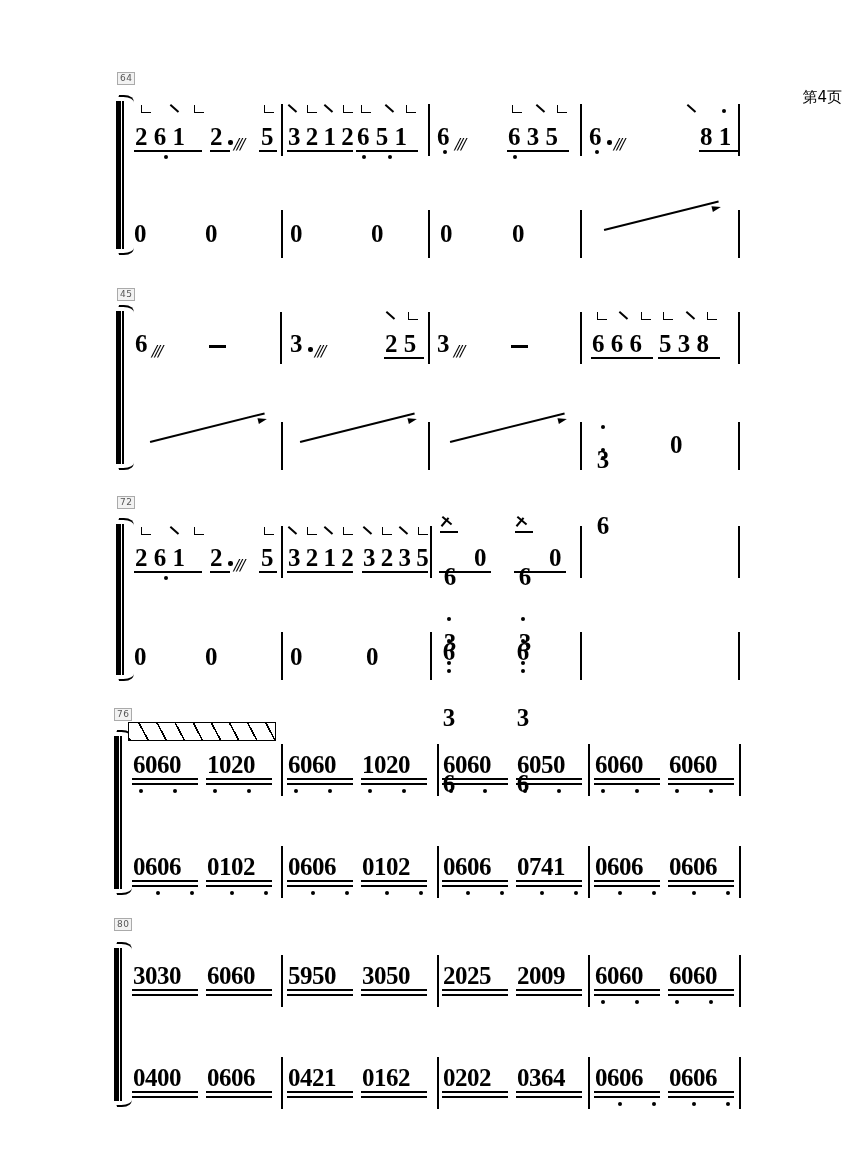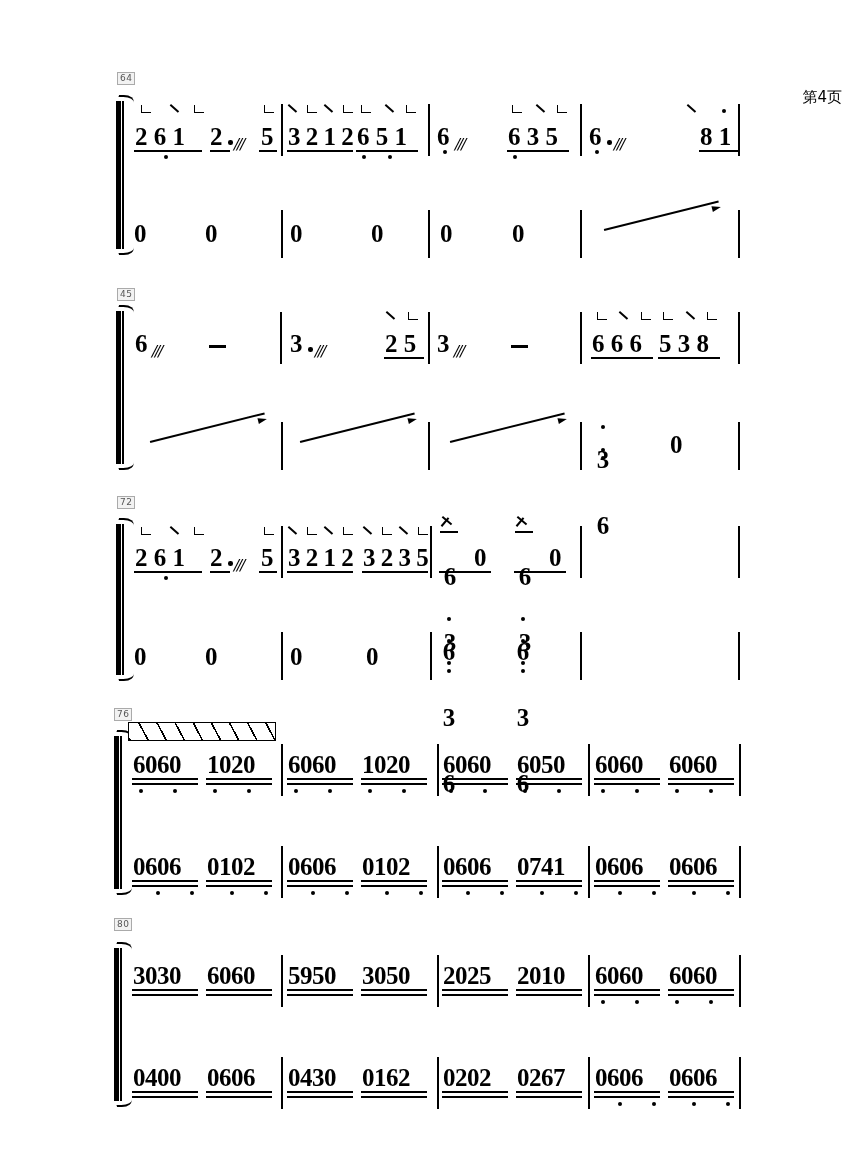--- a/index.html
+++ b/index.html
@@ -657,21 +657,21 @@
   <div class="note tight" style="left:362px; top:963px;">3050</div>
   <div class="beam" style="left:361px; top:989px; width:66px;"></div>
   <div class="beam" style="left:361px; top:994px; width:66px;"></div>
 
   <div class="barline" style="left:437px; top:955px; height:52px;"></div>
 
   <div class="note tight" style="left:443px; top:963px;">2025</div>
   <div class="beam" style="left:442px; top:989px; width:66px;"></div>
   <div class="beam" style="left:442px; top:994px; width:66px;"></div>
 
-  <div class="note tight" style="left:517px; top:963px;">2010</div>
+  <div class="note tight" style="left:517px; top:963px;">2009</div>
   <div class="beam" style="left:516px; top:989px; width:66px;"></div>
   <div class="beam" style="left:516px; top:994px; width:66px;"></div>
 
   <div class="barline" style="left:588px; top:955px; height:52px;"></div>
 
   <div class="note tight" style="left:595px; top:963px;">6060</div>
   <div class="beam" style="left:594px; top:989px; width:66px;"></div>
   <div class="beam" style="left:594px; top:994px; width:66px;"></div>
   <div class="dot" style="left:601px; top:1000px;"></div>
   <div class="dot" style="left:635px; top:1000px;"></div>
@@ -687,35 +687,35 @@
   <div class="note tight" style="left:133px; top:1065px;">0400</div>
   <div class="beam" style="left:132px; top:1091px; width:66px;"></div>
   <div class="beam" style="left:132px; top:1096px; width:66px;"></div>
 
   <div class="note tight" style="left:207px; top:1065px;">0606</div>
   <div class="beam" style="left:206px; top:1091px; width:66px;"></div>
   <div class="beam" style="left:206px; top:1096px; width:66px;"></div>
 
   <div class="barline" style="left:281px; top:1057px; height:52px;"></div>
 
-  <div class="note tight" style="left:288px; top:1065px;">0430</div>
+  <div class="note tight" style="left:288px; top:1065px;">0421</div>
   <div class="beam" style="left:287px; top:1091px; width:66px;"></div>
   <div class="beam" style="left:287px; top:1096px; width:66px;"></div>
 
   <div class="note tight" style="left:362px; top:1065px;">0162</div>
   <div class="beam" style="left:361px; top:1091px; width:66px;"></div>
   <div class="beam" style="left:361px; top:1096px; width:66px;"></div>
 
   <div class="barline" style="left:437px; top:1057px; height:52px;"></div>
 
   <div class="note tight" style="left:443px; top:1065px;">0202</div>
   <div class="beam" style="left:442px; top:1091px; width:66px;"></div>
   <div class="beam" style="left:442px; top:1096px; width:66px;"></div>
 
-  <div class="note tight" style="left:517px; top:1065px;">0267</div>
+  <div class="note tight" style="left:517px; top:1065px;">0364</div>
   <div class="beam" style="left:516px; top:1091px; width:66px;"></div>
   <div class="beam" style="left:516px; top:1096px; width:66px;"></div>
 
   <div class="barline" style="left:588px; top:1057px; height:52px;"></div>
 
   <div class="note tight" style="left:595px; top:1065px;">0606</div>
   <div class="beam" style="left:594px; top:1091px; width:66px;"></div>
   <div class="beam" style="left:594px; top:1096px; width:66px;"></div>
   <div class="dot" style="left:618px; top:1102px;"></div>
   <div class="dot" style="left:652px; top:1102px;"></div>

